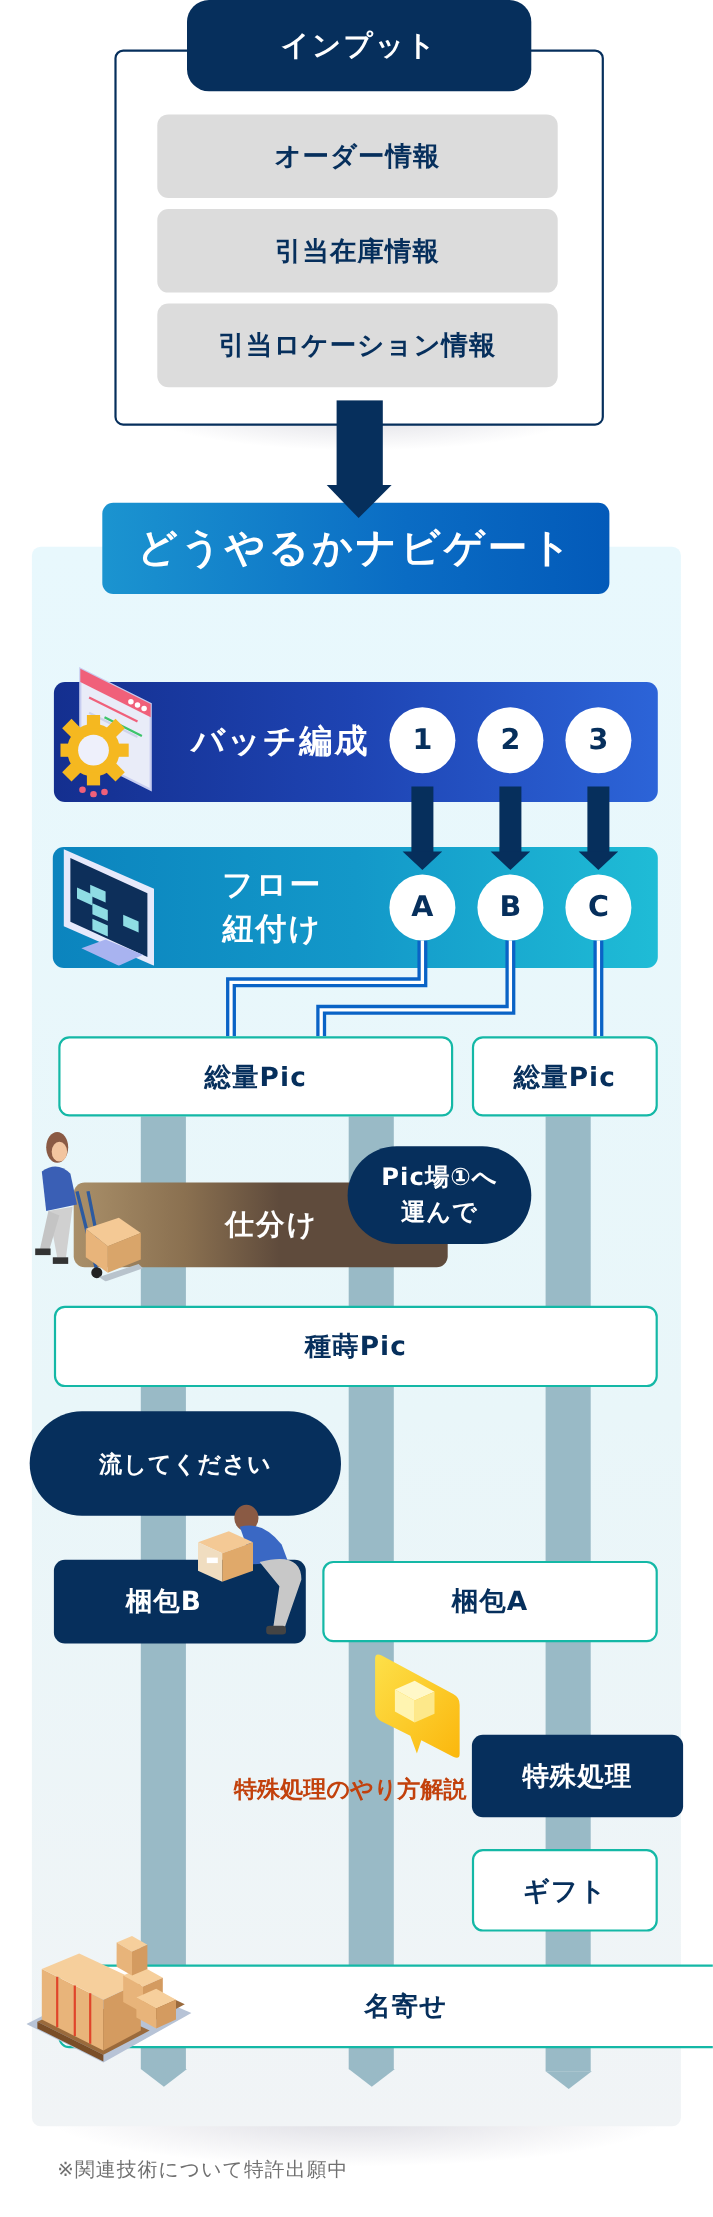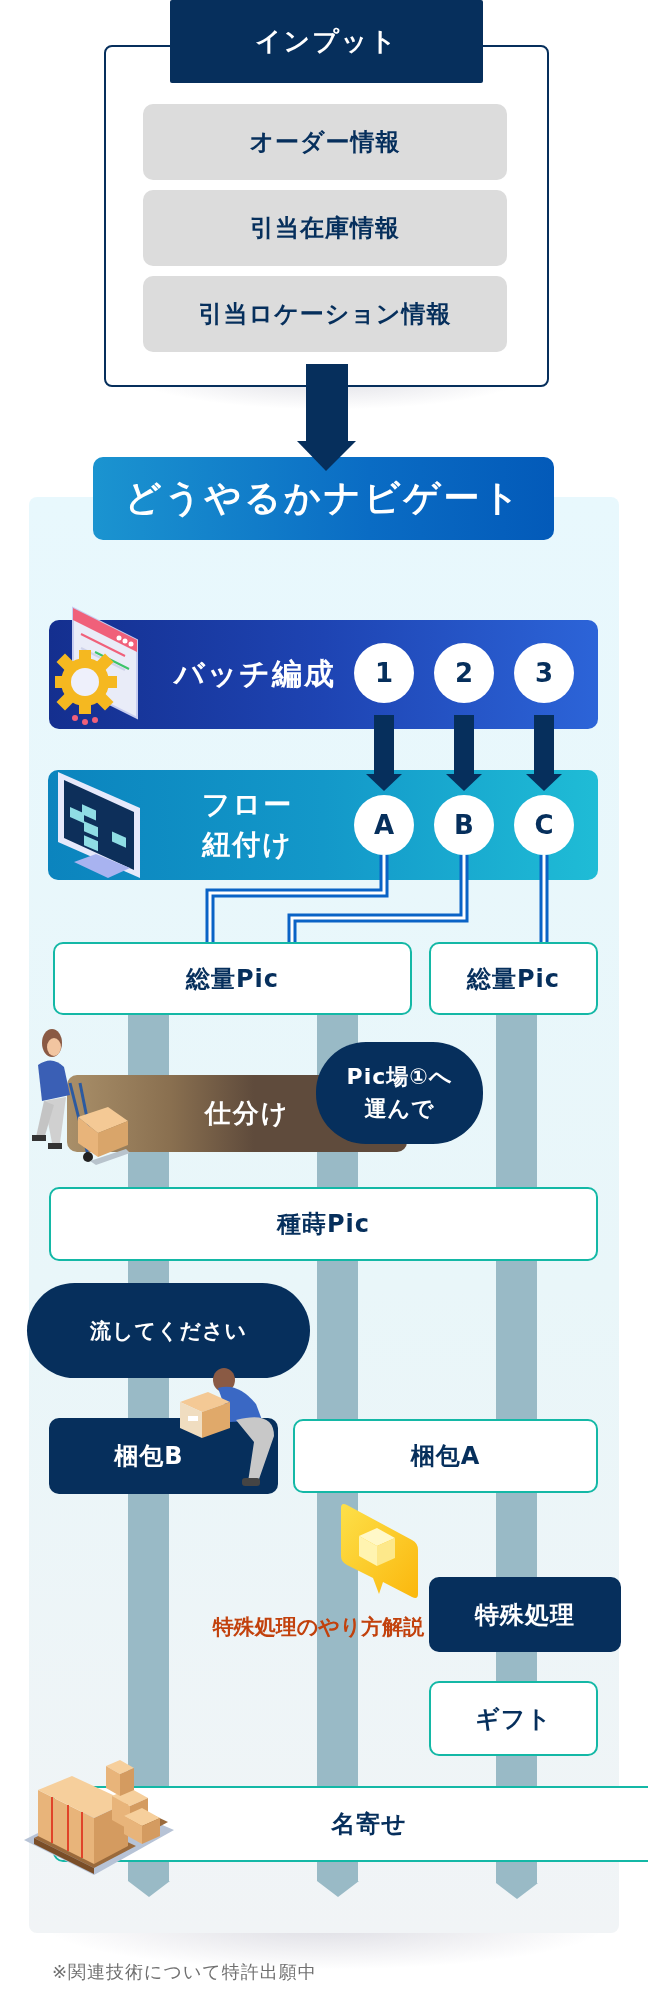--- a/index.html
+++ b/index.html
@@ -9,21 +9,21 @@
   .center { display: flex; align-items: center; justify-content: center; text-align: center; }
   .bold { font-weight: bold; }
 
   
   .input-shadow { left: 120px; top: 330px; width: 420px; height: 80px; border-radius: 50%;
     background: radial-gradient(ellipse at center, rgba(40,40,80,0.18) 0%, rgba(40,40,80,0) 70%); }
   .input-box { left: 104px; top: 45px; width: 445px; height: 342px; background: #fff;
     border: 2px solid #062f5c; border-radius: 8px; }
   .input-tab { left: 170px; top: 0; width: 313px; height: 83px; background: #062f5c;
     border-radius: 0 0 10px 10px; color: #fff; font-size: 26px; letter-spacing: 2px; }
-  .input-tab.tabtop { border-radius: 2px; }
+  .input-tab.tabtop { border-radius: 20px; }
   .input-item { left: 143px; width: 364px; height: 76px; background: #dcdcdc; border-radius: 10px;
     font-size: 24px; letter-spacing: 1px; color: #062f5c; }
 
   
   .big-stem { left: 306px; top: 364px; width: 42px; height: 80px; background: #062f5c; }
   .big-head { left: 297px; top: 441px; width: 0; height: 0; border-left: 29px solid transparent;
     border-right: 30px solid transparent; border-top: 30px solid #062f5c; z-index: 6; }
 
   
   .panel-shadow { left: 40px; top: 1880px; width: 570px; height: 90px; border-radius: 50%;
@@ -185,21 +185,21 @@
     <rect x="18" y="118" width="14" height="6" fill="#333"></rect>
     <line x1="40" y1="58" x2="58" y2="130" stroke="#2c5aa0" stroke-width="3"></line>
     <line x1="50" y1="58" x2="62" y2="118" stroke="#2c5aa0" stroke-width="3"></line>
     <polygon points="48,92 78,82 98,96 68,108" fill="#f4c995"></polygon>
     <polygon points="48,92 68,108 68,132 48,118" fill="#e8b47a"></polygon>
     <polygon points="68,108 98,96 98,120 68,132" fill="#d9a56a"></polygon>
     <circle cx="58" cy="132" r="5" fill="#222"></circle>
     <polygon points="60,136 96,124 100,128 66,140" fill="#b8c3cc"></polygon>
   </svg>
 </div>
-<div class="abs bubble center bold" style="left:316px; top:1042px; width:167px; height:102px;">
+<div class="abs bubble center bold" style="left:316px; top:1042px; width:167px; height:89px;">
   <span>Pic場①へ</span>
   <span>運んで</span>
 </div>
 
 <div class="abs step-white center bold" style="left:49px; top:1187px; width:549px; height:74px;">種蒔Pic</div>
 
 <div class="abs bubble center bold" style="left:27px; top:1283px; width:283px; height:95px; font-size:21px;">
   <span>流してください</span>
 </div>
 

